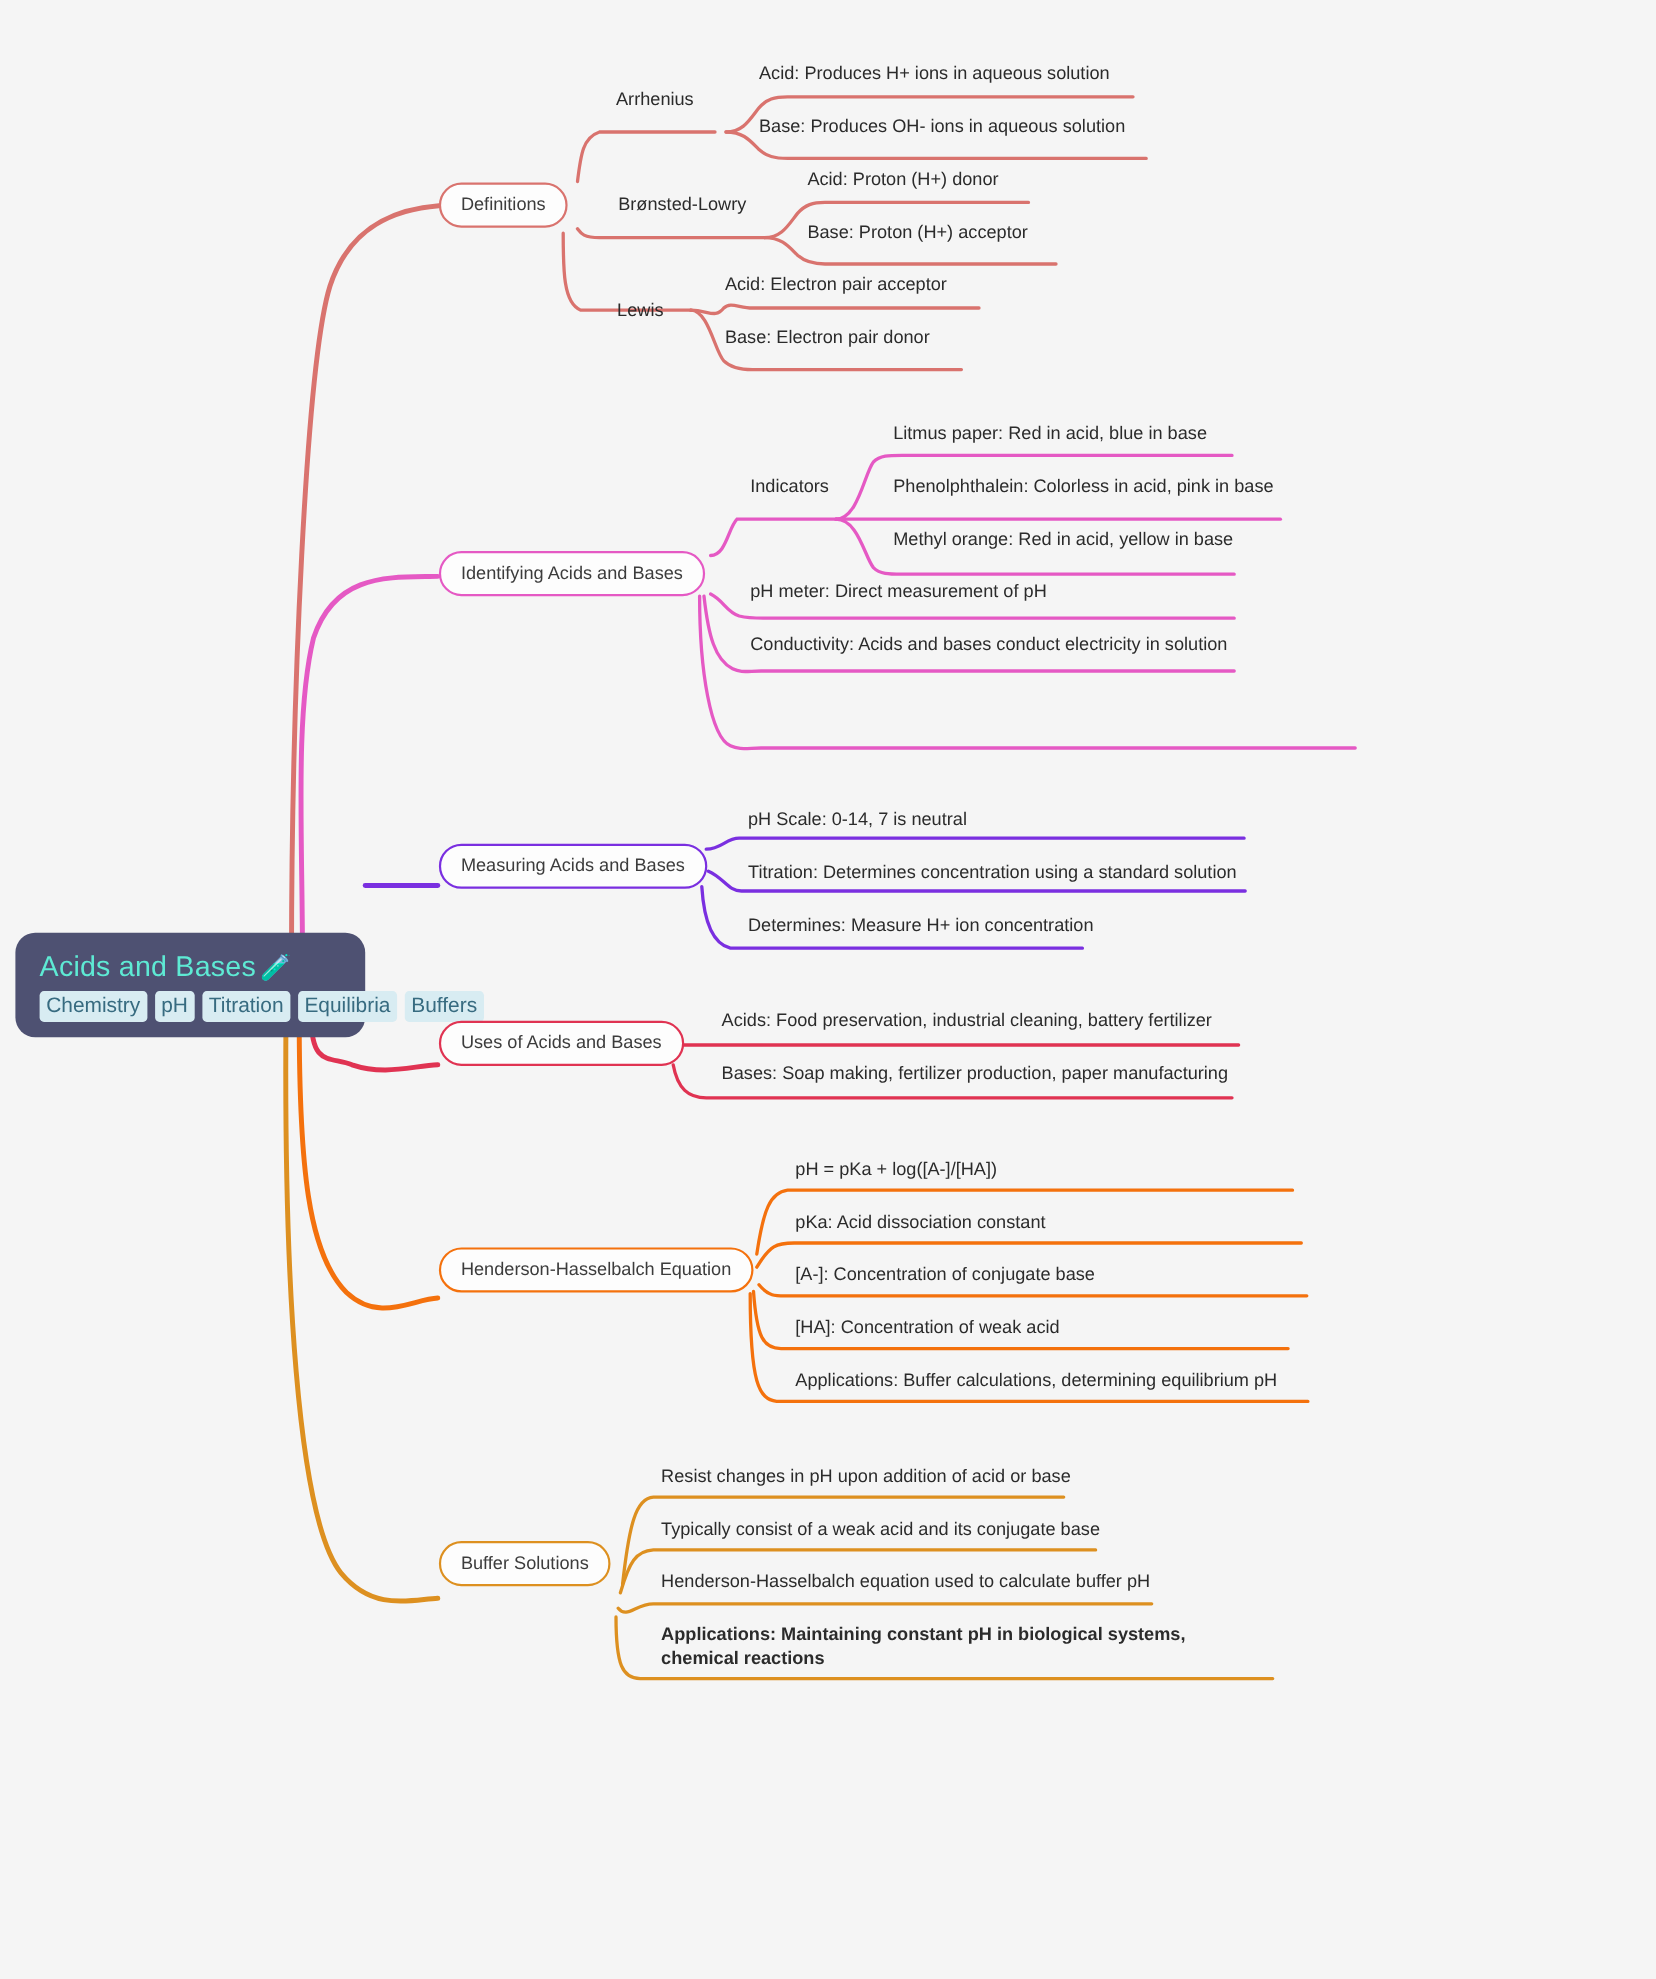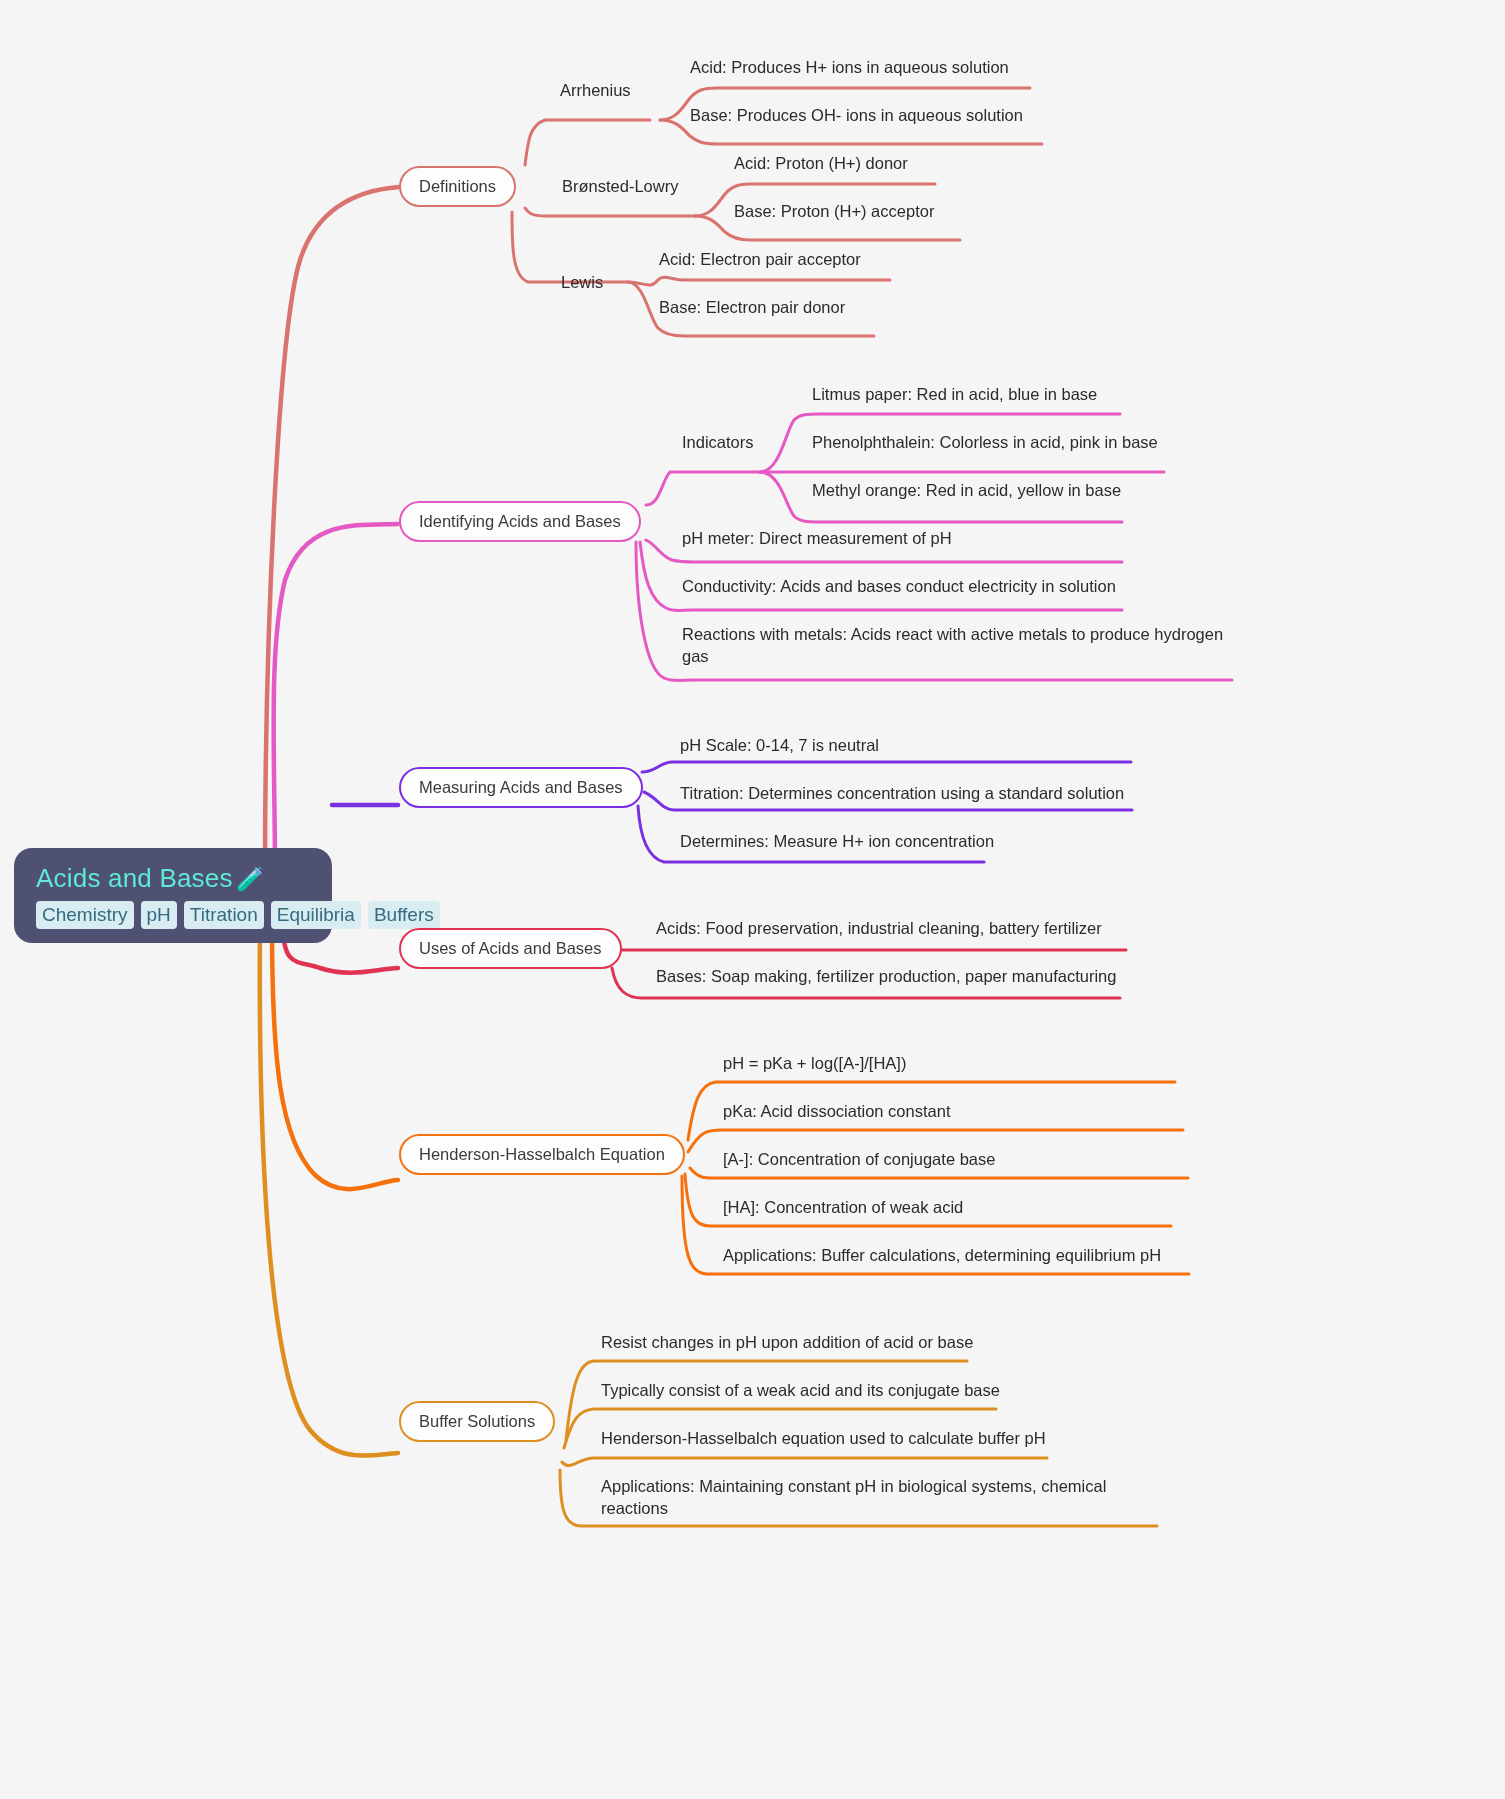--- a/index.html
+++ b/index.html
@@ -185,21 +185,20 @@
 
   <div class="node topic" style="left:399px; top:501px; border-color:#e559c4;">Identifying Acids and Bases</div>
 
   <div class="node sublabel" style="left:682px; top:433px;">Indicators</div>
   <div class="node leaf" style="left:812px; top:383px;">Litmus paper: Red in acid, blue in base</div>
   <div class="node leaf" style="left:812px; top:431px;">Phenolphthalein: Colorless in acid, pink in base</div>
   <div class="node leaf" style="left:812px; top:479px;">Methyl orange: Red in acid, yellow in base</div>
 
   <div class="node leaf" style="left:682px; top:527px;">pH meter: Direct measurement of pH</div>
   <div class="node leaf" style="left:682px; top:575px;">Conductivity: Acids and bases conduct electricity in solution</div>
-  <div class="node leaf wrap" style="left:682px; top:623px; width:555px;">Reactions with metals: Acids react with active metals to produce hydrogen gas</div>
 
   <div class="node topic" style="left:399px; top:767px; border-color:#7a2fe0;">Measuring Acids and Bases</div>
 
   <div class="node leaf" style="left:680px; top:734px;">pH Scale: 0-14, 7 is neutral</div>
   <div class="node leaf" style="left:680px; top:782px;">Titration: Determines concentration using a standard solution</div>
   <div class="node leaf" style="left:680px; top:830px;">Determines: Measure H+ ion concentration</div>
 
   <div class="node topic" style="left:399px; top:928px; border-color:#e03352;">Uses of Acids and Bases</div>
 
   <div class="node leaf" style="left:656px; top:917px;">Acids: Food preservation, industrial cleaning, battery fertilizer</div>
@@ -211,15 +210,15 @@
   <div class="node leaf" style="left:723px; top:1100px;">pKa: Acid dissociation constant</div>
   <div class="node leaf" style="left:723px; top:1148px;">[A-]: Concentration of conjugate base</div>
   <div class="node leaf" style="left:723px; top:1196px;">[HA]: Concentration of weak acid</div>
   <div class="node leaf" style="left:723px; top:1244px;">Applications: Buffer calculations, determining equilibrium pH</div>
 
   <div class="node topic" style="left:399px; top:1401px; border-color:#dd9020;">Buffer Solutions</div>
 
   <div class="node leaf" style="left:601px; top:1331px;">Resist changes in pH upon addition of acid or base</div>
   <div class="node leaf" style="left:601px; top:1379px;">Typically consist of a weak acid and its conjugate base</div>
   <div class="node leaf" style="left:601px; top:1427px;">Henderson-Hasselbalch equation used to calculate buffer pH</div>
-  <div class="node leaf wrap" style="left:601px; top:1475px; width:525px;">Applications: Maintaining constant pH in biological systems, chemical reactions</div>
+  <div class="node leaf wrap" style="left:601px; top:1475px; width:525px;font-weight:bold;">Applications: Maintaining constant pH in biological systems, chemical reactions</div>
 
 </div>
 
 </body></html>

